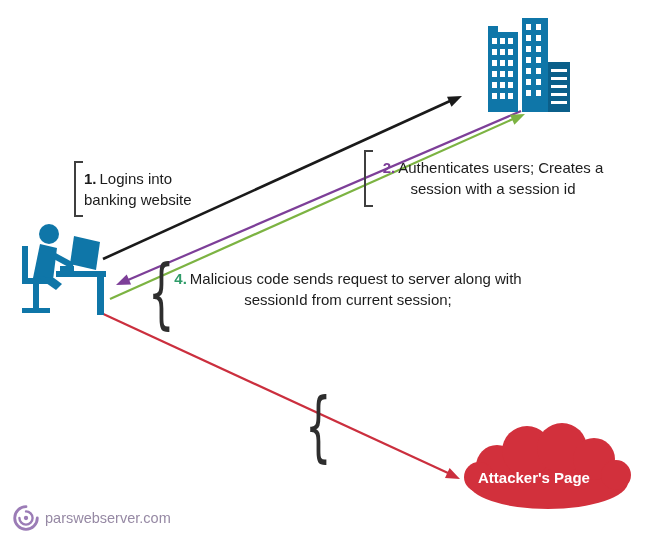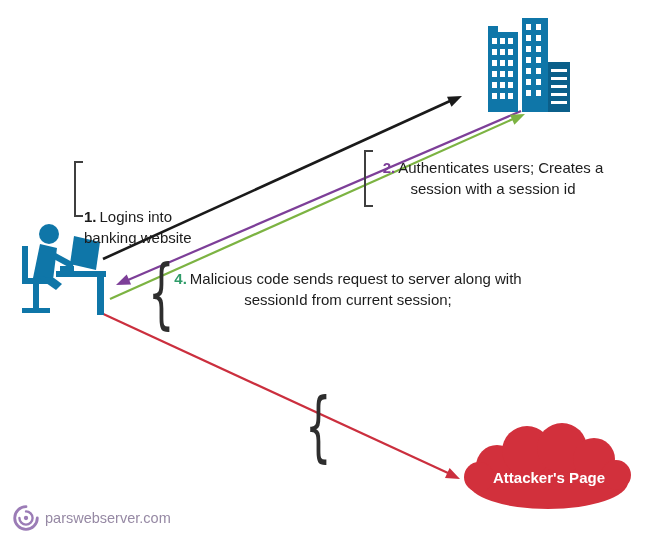--- a/index.html
+++ b/index.html
@@ -6,21 +6,21 @@
   html,body { background:#ffffff; }
   body { font-family:"Liberation Sans", sans-serif; }
   .canvas { position:relative; width:651px; height:557px; background:#ffffff; overflow:hidden; }
   .layer { position:absolute; left:0; top:0; }
   .icon { position:absolute; }
   .user-icon { left:16px; top:218px; }
   .server-icon { left:486px; top:16px; }
 
   .step { position:absolute; font-size:15px; line-height:1.42; color:#1c1c1c; }
   .step .num { font-weight:bold; margin-right:3px; }
-  .s1 { left:84px;  top:168px; width:140px;margin-top:38px; }
+  .s1 { left:84px;  top:168px; width:140px; }
   .s2 { left:378px; top:157px; width:230px;text-align:center; }
   .s3 { left:24px;  top:402px; width:274px; text-align:center; }
   .s4 { left:172px; top:268px; width:352px; text-align:center; }
   .n1 { color:#1a1a1a; }
   .n2 { color:#7d3f98; }
   .n3 { color:#1a1a1a; }
   .n4 { color:#2f9c69; }
 
   .bracket { position:absolute; width:9px;
              border-left:2px solid #3f3f3f;
@@ -29,21 +29,21 @@
   .b1 { left:74px;  top:161px; height:56px; }
   .b2 { left:364px; top:150px; height:57px; }
 
   .brace { position:absolute; font-size:76px; color:#2e2e2e; line-height:0.82;
            transform:scaleX(0.55); transform-origin:left center;
            font-family:"DejaVu Sans", sans-serif; }
   .br4 { left:148px; top:262px; }
   .br3 { left:305px; top:395px; }
 
   .cloud-label { position:absolute; left:478px; top:469px; width:142px;
-                 text-align:center; color:#ffffff; font-weight:bold; font-size:15px; }
+                 text-align:left; color:#ffffff; font-weight:bold; font-size:15px; }
 
   .footer { position:absolute; left:10px; top:502px; display:flex; align-items:center; gap:3px; }
   .brand { color:#9689a4; font-size:14.5px; }
 </style>
 </head>
 <body>
 
 <div class="canvas">
 
   <svg class="layer" width="651" height="557" viewBox="0 0 651 557">

